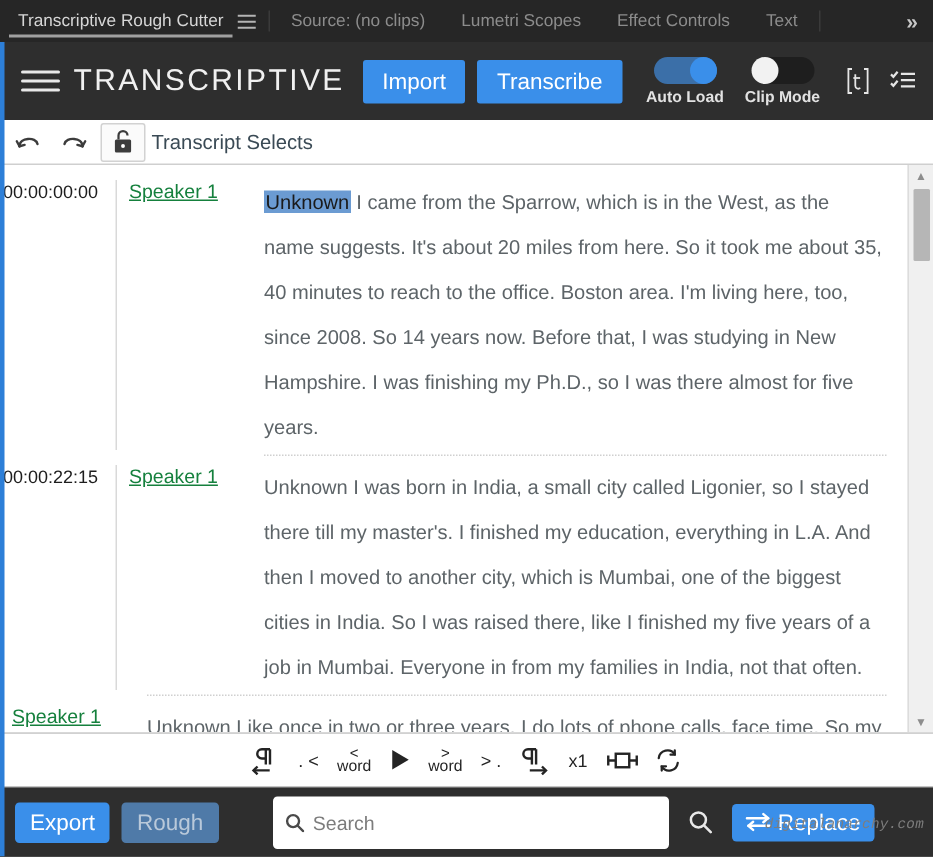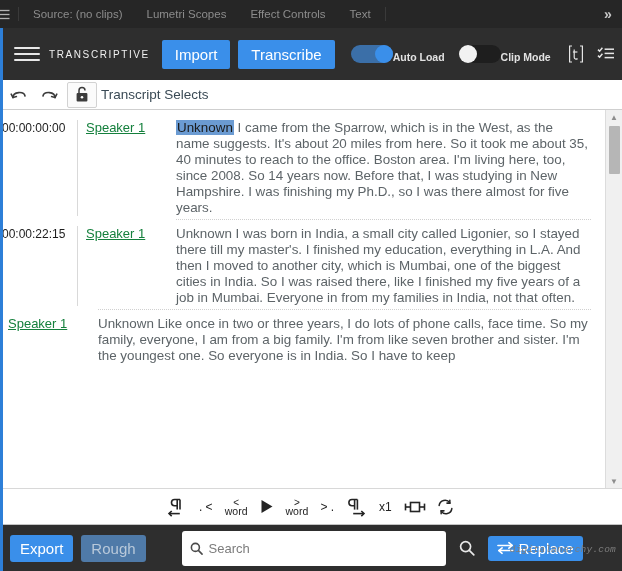--- a/index.html
+++ b/index.html
@@ -83,40 +83,40 @@
   }
   .tb-hamburger {
     width: 26px; height: 22px;
     display: flex; flex-direction: column; justify-content: center; gap: 4px;
     cursor: pointer;
     flex: 0 0 auto;
   }
   .tb-hamburger i { display:block; height: 2px; background: #e8e8e8; border-radius: 1px; }
   .brand {
     color: #f0f0f0;
-    font-size: 10px;
+    font-size: 20px;
     letter-spacing: 1.6px;
     margin-left: 9px;
     margin-right: 12px;
     white-space: nowrap;
   }
   .btn-blue {
     background: #3a8fea;
     color: #ffffff;
     border: none;
     font-family: "Liberation Sans", sans-serif;
     font-size: 15px;
     padding: 6px 13px;
     border-radius: 2px;
     cursor: pointer;
     white-space: nowrap;
     margin-right: 8px;
   }
   .toggle-wrap {
-    display: flex; align-items: flex-end;
+    display: flex; flex-direction: column; align-items: center;
     margin-left: 4px; margin-right: 10px;
     cursor: pointer;
   }
   .toggle-wrap.first { margin-left: 8px; }
   .switch {
     width: 42px; height: 18px;
     border-radius: 10px;
     position: relative;
     display: block;
   }
@@ -210,21 +210,21 @@
     color: #15803d;
     text-decoration: underline;
     padding-left: 8px;
     padding-top: 0px;
     cursor: pointer;
     white-space: nowrap;
   }
   .tr-text {
     flex: 1 1 auto;
     font-size: 13.4px;
-    line-height: 16px;
+    line-height: 30px;
     color: #5d6468;
     padding-right: 16px;
     position: relative;
   }
   .tr-row + .tr-row .tr-text::before {
     content: "";
     position: absolute;
     left: 0; right: 14px; top: -7px;
     border-top: 1px dotted #d0d0d0;
   }
@@ -359,20 +359,23 @@
   }
 </style>
 </head>
 <body>
 
 <div id="app">
 
   <div class="accent-strip"></div>
 
   <div class="tabbar">
+    <div class="tab active">
+      <span>Transcriptive Rough Cutter</span>
+    </div>
     <div class="tab-hamb">
       <svg width="13" height="11" viewBox="0 0 13 11" fill="none" stroke="currentColor" stroke-width="1.3">
         <line x1="0.5" y1="1.5" x2="12.5" y2="1.5"></line>
         <line x1="0.5" y1="5.5" x2="12.5" y2="5.5"></line>
         <line x1="0.5" y1="9.5" x2="12.5" y2="9.5"></line>
       </svg>
     </div>
     <div class="tab-sep"></div>
     <div class="tab">
       <span>Source: (no clips)</span>

